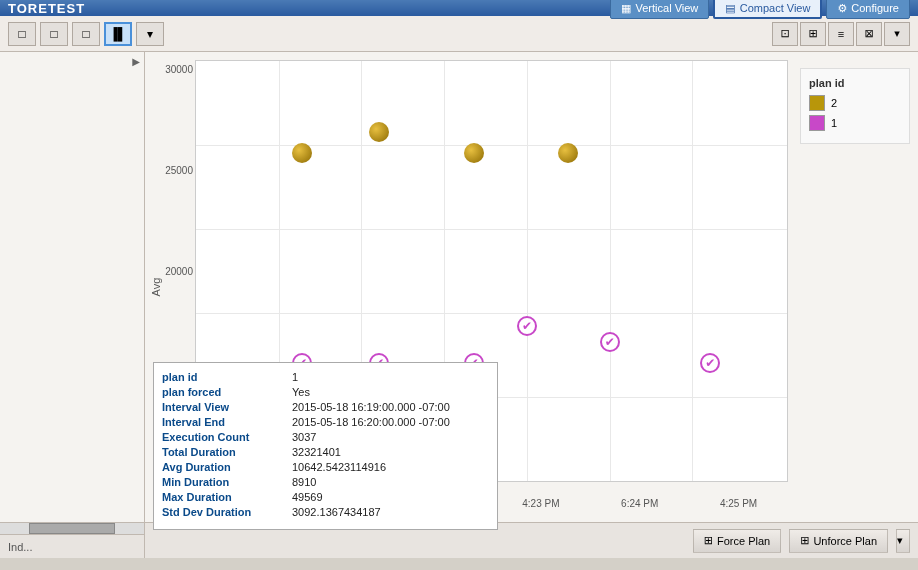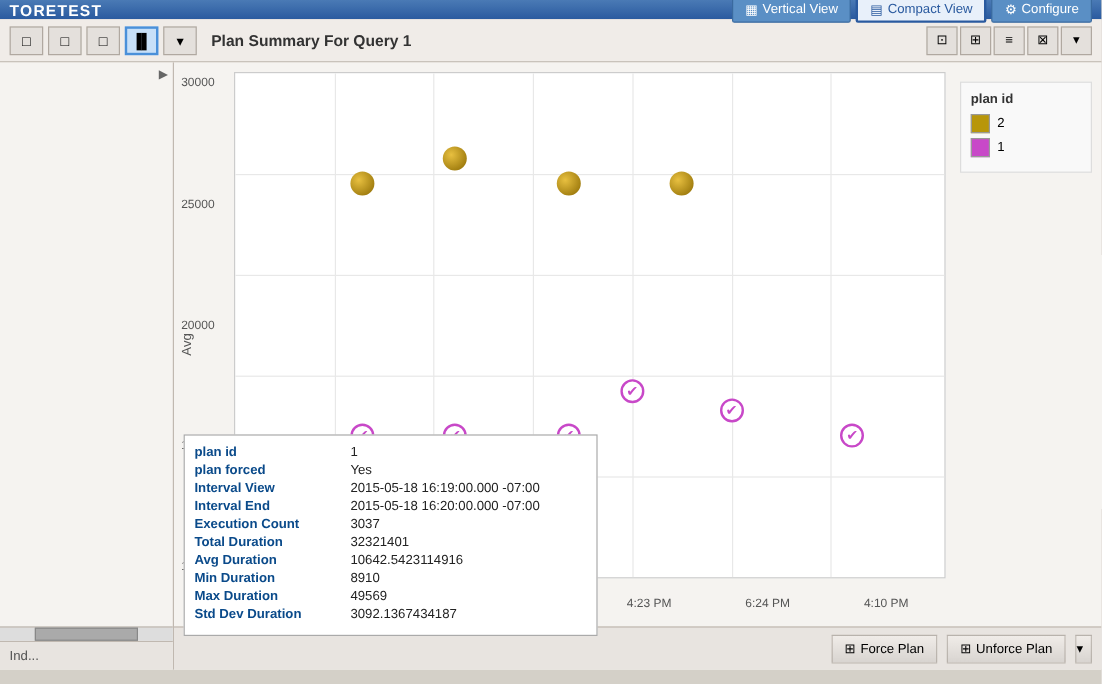--- a/index.html
+++ b/index.html
@@ -163,20 +163,21 @@
       top: 8px; left: 50px; right: 130px; bottom: 40px;
       overflow: hidden;
     }
 
     .y-axis {
       position: absolute;
       top: 8px; left: 4px; bottom: 40px; width: 46px;
       display: flex;
       flex-direction: column;
       justify-content: space-between;
+      align-items: flex-end;
       padding: 4px 2px;
       font-size: 10px;
       color: #555;
     }
 
     .y-label {
       position: absolute;
       left: 2px;
       top: 50%;
       transform: translateY(-50%) rotate(-90deg);
@@ -279,21 +280,20 @@
     </button>
   </div>
 </div>
 
 <div class="toolbar">
   <button class="toolbar-btn">□</button>
   <button class="toolbar-btn">□</button>
   <button class="toolbar-btn">□</button>
   <button class="toolbar-btn active">▐▌</button>
   <button class="toolbar-btn">▾</button>
-  <span class="plan-title">Plan Summary For Query 1</span>
   <div class="toolbar-right">
     <button class="toolbar-icon-btn">⊡</button>
     <button class="toolbar-icon-btn">⊞</button>
     <button class="toolbar-icon-btn">≡</button>
     <button class="toolbar-icon-btn">⊠</button>
     <button class="toolbar-icon-btn">▾</button>
   </div>
 </div>
 
 <div class="main-layout">
@@ -392,21 +392,21 @@
         <div class="dot purple-check" style="left:70%;top:67%;">✔</div>
         <div class="dot purple-check" style="left:87%;top:72%;">✔</div>
       </div>
 
       <div class="x-axis">
         <span>4:20 PM</span>
         <span>4:21 PM</span>
         <span>4:22 PM</span>
         <span>4:23 PM</span>
         <span>6:24 PM</span>
-        <span>4:10 PM</span>
+        <span>4:25 PM</span>
       </div>
 
       <div class="legend">
         <div class="legend-title">plan id</div>
         <div class="legend-item">
           <div class="legend-swatch gold"></div>
           <span>2</span>
         </div>
         <div class="legend-item">
           <div class="legend-swatch purple"></div>

